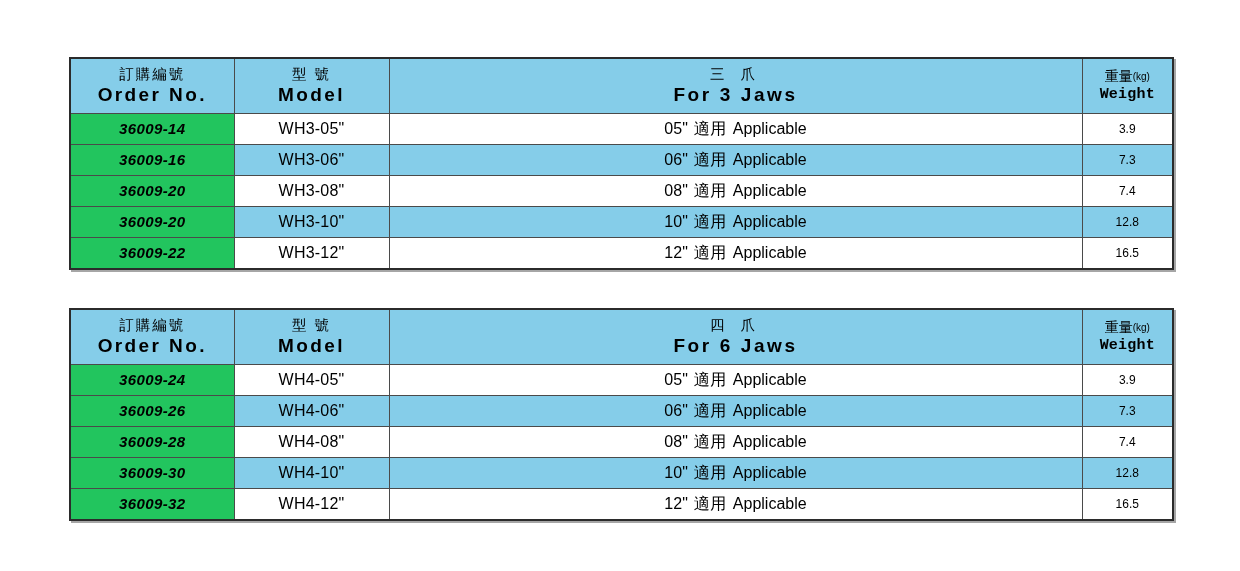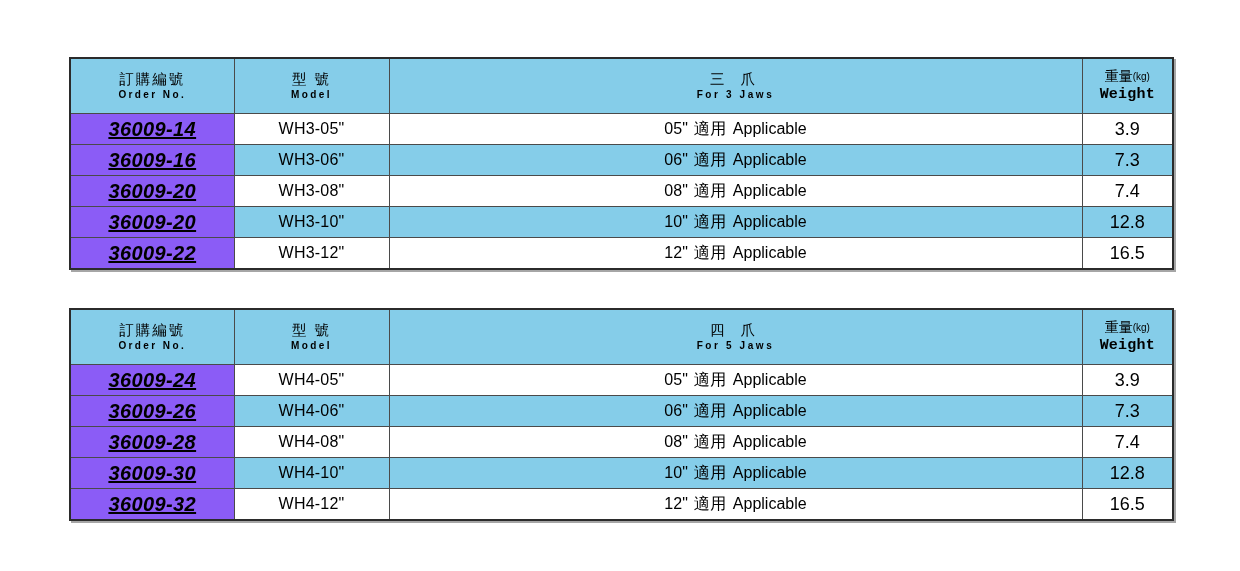--- a/index.html
+++ b/index.html
@@ -64,21 +64,21 @@
 
   .hdr-cn {
     display: block;
     font-size: 14.5px;
     letter-spacing: 2px;
     padding-bottom: 3px;
     font-weight: normal;
   }
   .hdr-en {
     display: block;
-    font-size: 10px;
+    font-size: 19px;
     font-weight: bold;
     letter-spacing: 2.4px;
   }
   .hdr-weight .hdr-cn {
     font-size: 14px;
     letter-spacing: 0px;
   }
   .hdr-weight .hdr-cn .unit {
     font-size: 10px;
     vertical-align: 1px;
@@ -89,38 +89,37 @@
     letter-spacing: 0.2px;
     font-family: Liberation Mono, monospace;
   }
   .hdr-jaws .hdr-cn { letter-spacing: 6px; }
   .hdr-jaws .hdr-en { letter-spacing: 2.6px; }
 
   tbody tr { height: 30px; }
   tbody td { height: 30px; }
 
   td.order-cell {
-    background: #8b5cf6;
+    background: #22c55e;
     font-weight: bold;
     font-style: italic;
-    font-size: 20px;
+    font-size: 15px;
     letter-spacing: 0.4px;
-    text-decoration: underline;
   }
   td.model-cell {
     font-size: 16px;
     letter-spacing: 0.2px;
   }
   td.jaws-cell {
     font-size: 16px;
   }
   td.jaws-cell .cn-app { letter-spacing: 0.5px; }
   td.jaws-cell .sp { display: inline-block; width: 6px; }
   td.weight-cell {
-    font-size: 18px;
+    font-size: 12px;
   }
 
   tr.row-blue td.model-cell,
   tr.row-blue td.jaws-cell,
   tr.row-blue td.weight-cell {
     background: #85cde9;
   }
   tr.row-white td.model-cell,
   tr.row-white td.jaws-cell,
   tr.row-white td.weight-cell {
@@ -209,21 +208,21 @@
         <th class="hdr-order">
           <span class="hdr-cn">訂購編號</span>
           <span class="hdr-en">Order No.</span>
         </th>
         <th class="hdr-model">
           <span class="hdr-cn">型 號</span>
           <span class="hdr-en">Model</span>
         </th>
         <th class="hdr-jaws">
           <span class="hdr-cn">四 爪</span>
-          <span class="hdr-en">For 5 Jaws</span>
+          <span class="hdr-en">For 6 Jaws</span>
         </th>
         <th class="hdr-weight">
           <span class="hdr-cn"><span>重量</span><span class="unit">(kg)</span></span>
           <span class="hdr-en">Weight</span>
         </th>
       </tr>
     </thead>
     <tbody>
       <tr class="row-white">
         <td class="order-cell">36009-24</td>

